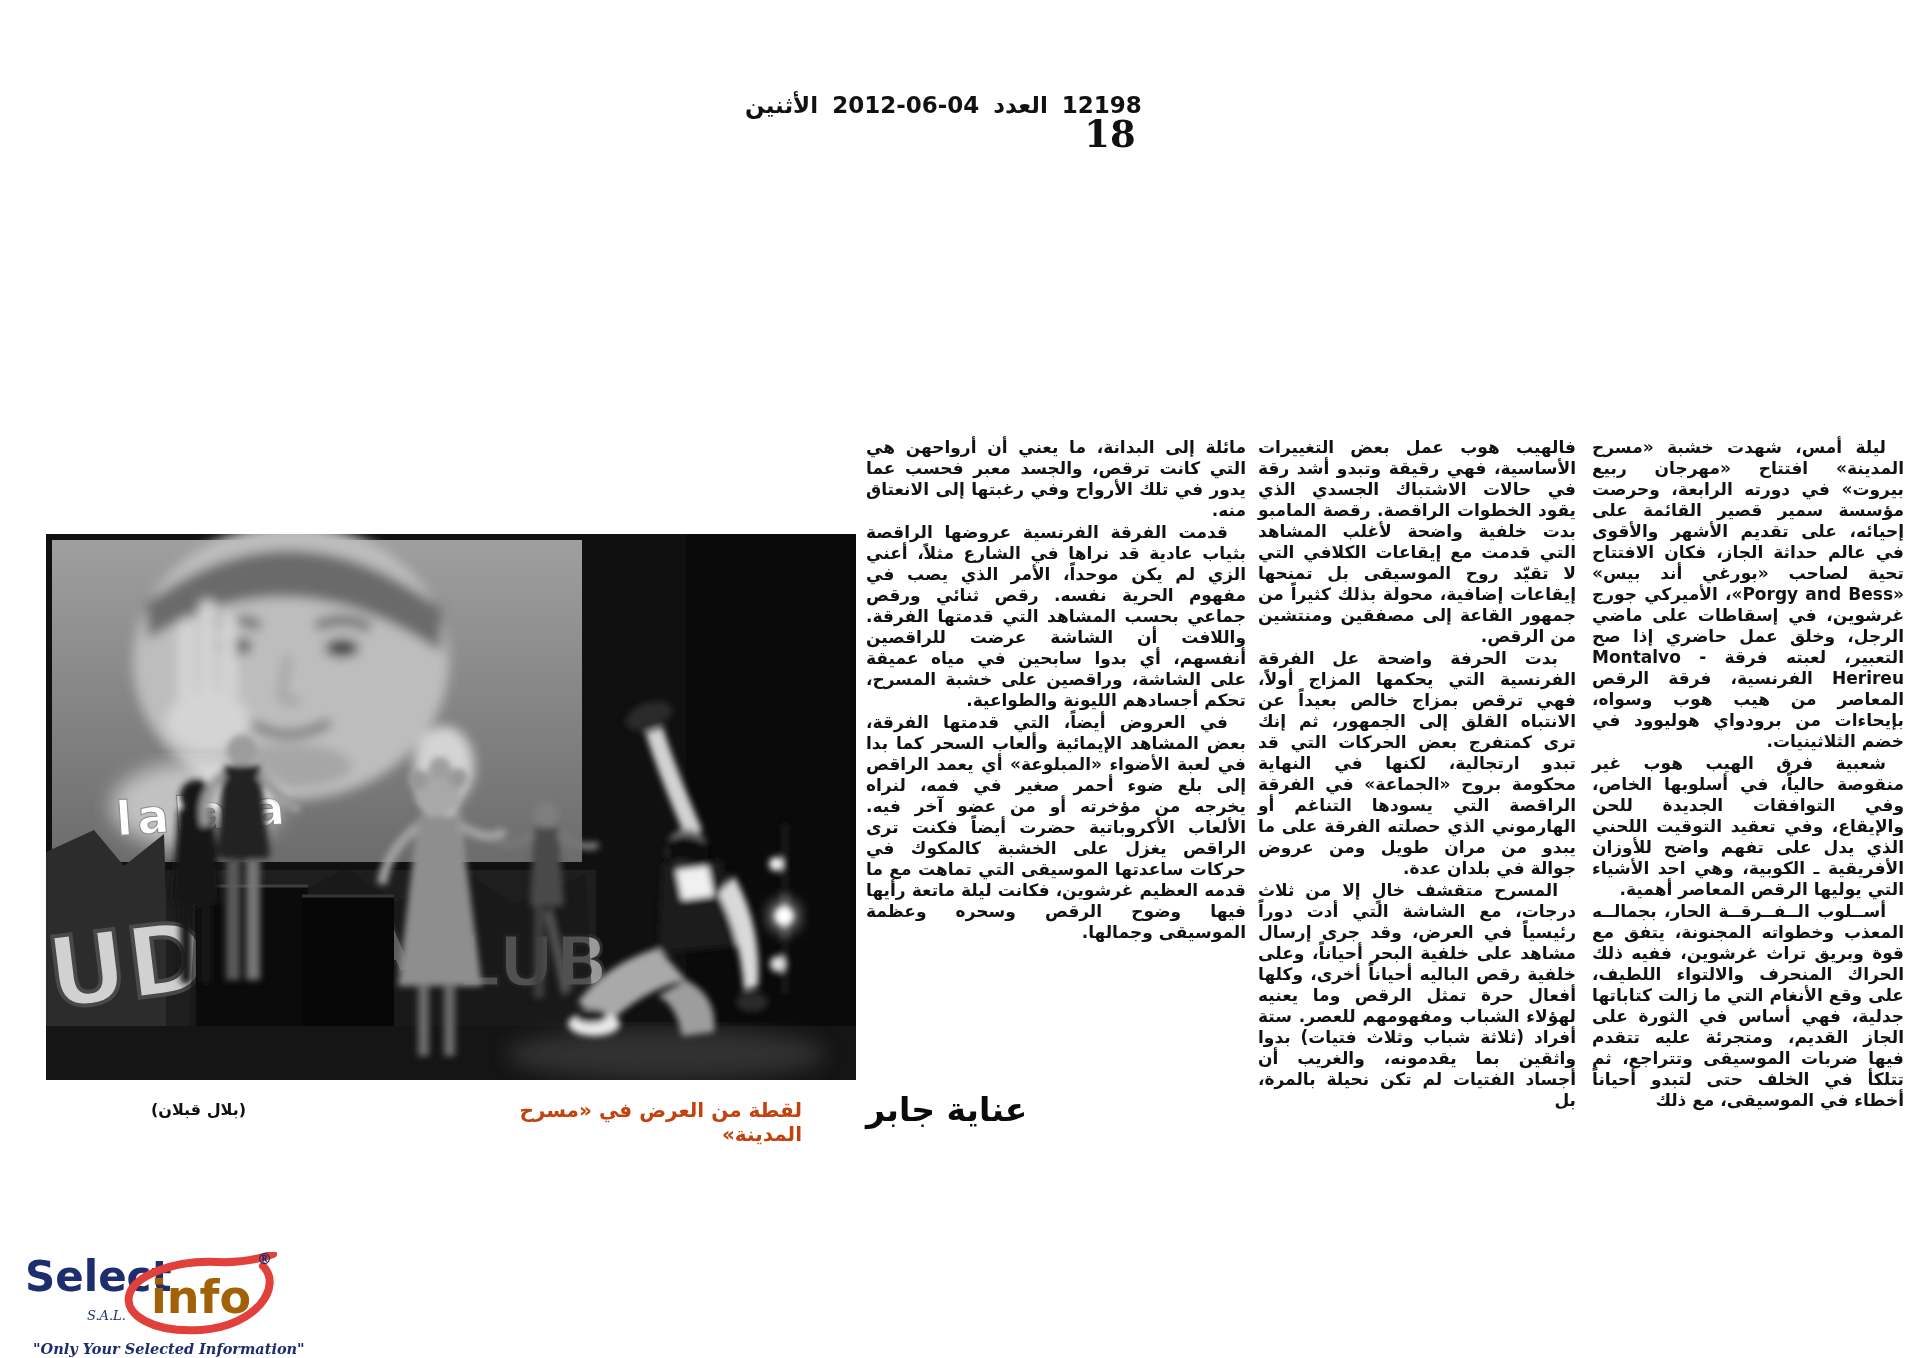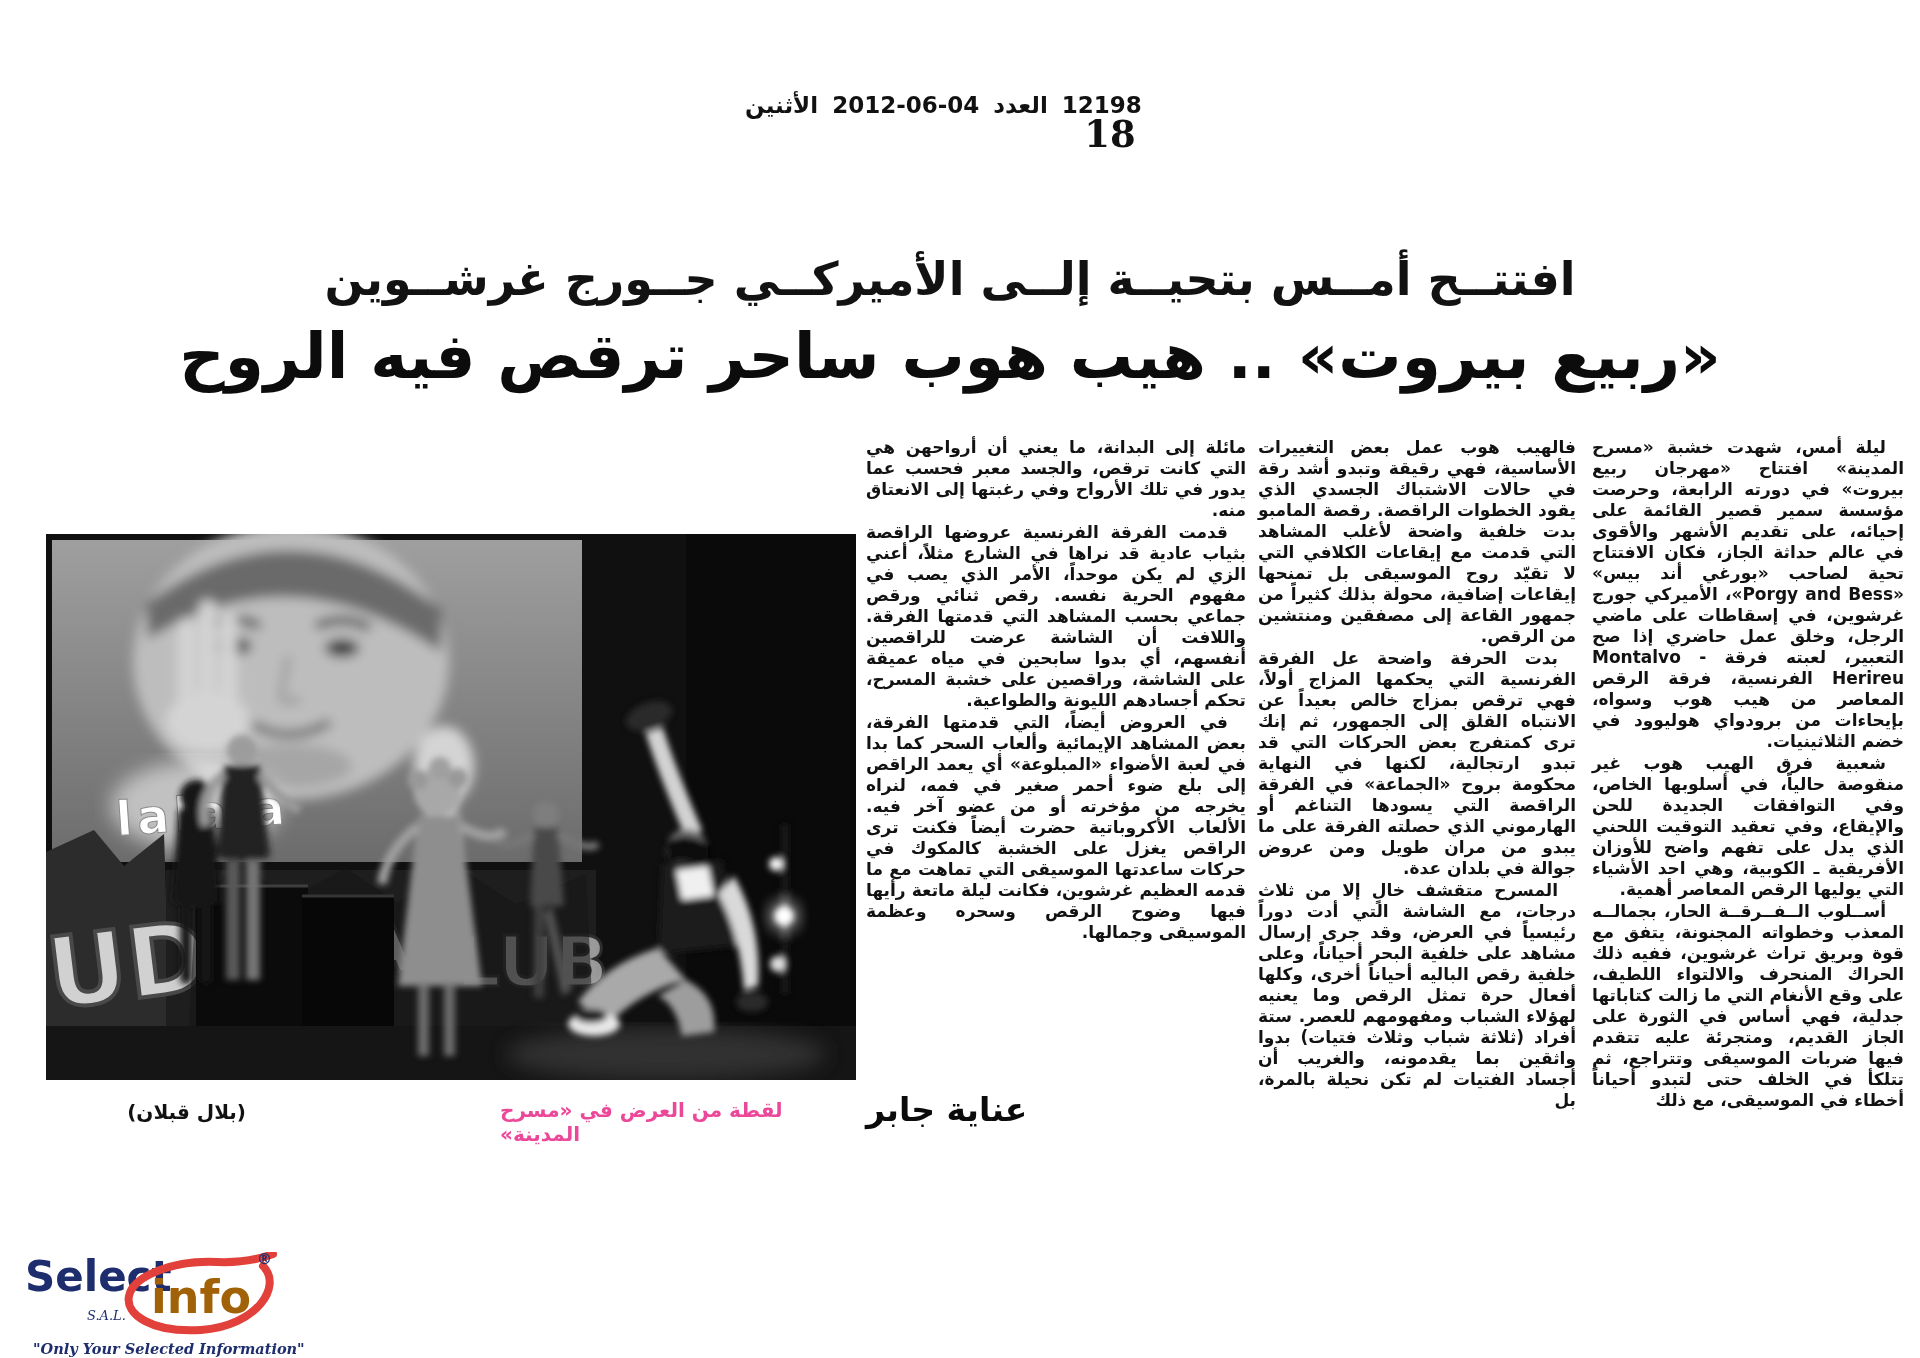--- a/index.html
+++ b/index.html
@@ -36,26 +36,26 @@
   .col p{margin:0 0 0 0;}
   .col p.indent{text-indent:18px;}
   .col p + p{margin-top:1px;}
   #col-1{left:1592px;width:312px;}
   #col-2{left:1258px;width:318px;}
   #col-3{left:866px;width:380px;}
   
   .photo{position:absolute;left:46px;top:534px;width:810px;height:546px;background:#101010;}
   .photo svg{display:block;width:100%;height:100%;}
   .photo-caption{
-    position:absolute;left:500px;top:1098px;width:302px;text-align:left;
-    direction:rtl;font-size:20px;font-weight:bold;color:#ec4899;
+    position:absolute;left:500px;top:1098px;width:302px;text-align:right;
+    direction:rtl;font-size:20px;font-weight:bold;color:#c2410c;
   }
   .photo-credit{
     position:absolute;left:46px;top:1100px;width:200px;text-align:right;
-    direction:rtl;font-size:20px;font-weight:bold;color:#111;
+    direction:rtl;font-size:16px;font-weight:bold;color:#111;
   }
   .byline{
     position:absolute;left:866px;top:1090px;width:240px;direction:rtl;text-align:left;
     font-size:33px;font-weight:900;color:#0b0b0b;
   }
   
   .selectinfo{position:absolute;left:25px;top:1248px;width:255px;height:110px;}
   .si-select{position:absolute;left:0;top:8px;font-size:42px;font-weight:bold;color:#1d2d6e;letter-spacing:0px;line-height:1;}
   .si-sal{position:absolute;left:62px;top:60px;font-family:"DejaVu Serif",serif;font-style:italic;font-size:13px;color:#1d2d6e;}
   .si-oval{position:absolute;left:92px;top:4px;width:168px;height:86px;}
@@ -71,24 +71,20 @@
 
   <div class="dateline">
     <span>الأثنين</span>
     <span dir="ltr">2012-06-04</span>
     <span>العدد</span>
     <span>12198</span>
   </div>
 
   <div class="page-number">18</div>
 
-  <div class="headline-block">
-    <p class="kicker">افتتــح أمــس بتحيــة إلــى الأميركــي جــورج غرشــوين</p>
-    <p class="main-head">«ربيع بيروت» .. هيب هوب ساحر ترقص فيه الروح</p>
-  </div>
 
   <div class="col" id="col-1">
     <p class="indent">ليلة أمس، شهدت خشبة «مسرح المدينة» افتتاح «مهرجان ربيع بيروت» في دورته الرابعة، وحرصت مؤسسة سمير قصير القائمة على إحيائه، على تقديم الأشهر والأقوى في عالم حداثة الجاز، فكان الافتتاح تحية لصاحب «بورغي أند بيس» «Porgy and Bess»، الأميركي جورج غرشوين، في إسقاطات على ماضي الرجل، وخلق عمل حاضري إذا صح التعبير، لعبته فرقة Montalvo - Herireu الفرنسية، فرقة الرقص المعاصر من هيب هوب وسواه، بإيحاءات من برودواي هوليوود في خضم الثلاثينيات.</p>
     <p class="indent">شعبية فرق الهيب هوب غير منقوصة حالياً، في أسلوبها الخاص، وفي التوافقات الجديدة للحن والإيقاع، وفي تعقيد التوقيت اللحني الذي يدل على تفهم واضح للأوزان الأفريقية ـ الكوبية، وهي احد الأشياء التي يوليها الرقص المعاصر أهمية.</p>
     <p class="indent">أســلوب الــفــرقــة الحار، بجمالــه المعذب وخطواته المجنونة، يتفق مع قوة وبريق تراث غرشوين، ففيه ذلك الحراك المنحرف والالتواء اللطيف، على وقع الأنغام التي ما زالت كتاباتها جدلية، فهي أساس في الثورة على الجاز القديم، ومتجرئة عليه تتقدم فيها ضربات الموسيقى وتتراجع، ثم تتلكأ في الخلف حتى لتبدو أحياناً أخطاء في الموسيقى، مع ذلك</p>
   </div>
   <div class="col" id="col-2">
     <p>فالهيب هوب عمل بعض التغييرات الأساسية، فهي رقيقة وتبدو أشد رقة في حالات الاشتباك الجسدي الذي يقود الخطوات الراقصة. رقصة المامبو بدت خلفية واضحة لأغلب المشاهد التي قدمت مع إيقاعات الكلافي التي لا تقيّد روح الموسيقى بل تمنحها إيقاعات إضافية، محولة بذلك كثيراً من جمهور القاعة إلى مصفقين ومنتشين من الرقص.</p>
     <p class="indent">بدت الحرفة واضحة عل الفرقة الفرنسية التي يحكمها المزاج أولاً، فهي ترقص بمزاج خالص بعيداً عن الانتباه القلق إلى الجمهور، ثم إنك ترى كمتفرج بعض الحركات التي قد تبدو ارتجالية، لكنها في النهاية محكومة بروح «الجماعة» في الفرقة الراقصة التي يسودها التناغم أو الهارموني الذي حصلته الفرقة على ما يبدو من مران طويل ومن عروض جوالة في بلدان عدة.</p>
     <p class="indent">المسرح متقشف خالٍ إلا من ثلاث درجات، مع الشاشة التي أدت دوراً رئيسياً في العرض، وقد جرى إرسال مشاهد على خلفية البحر أحياناً، وعلى خلفية رقص الباليه أحياناً أخرى، وكلها أفعال حرة تمثل الرقص وما يعنيه لهؤلاء الشباب ومفهومهم للعصر. ستة أفراد (ثلاثة شباب وثلاث فتيات) بدوا واثقين بما يقدمونه، والغريب أن أجساد الفتيات لم تكن نحيلة بالمرة، بل</p>

